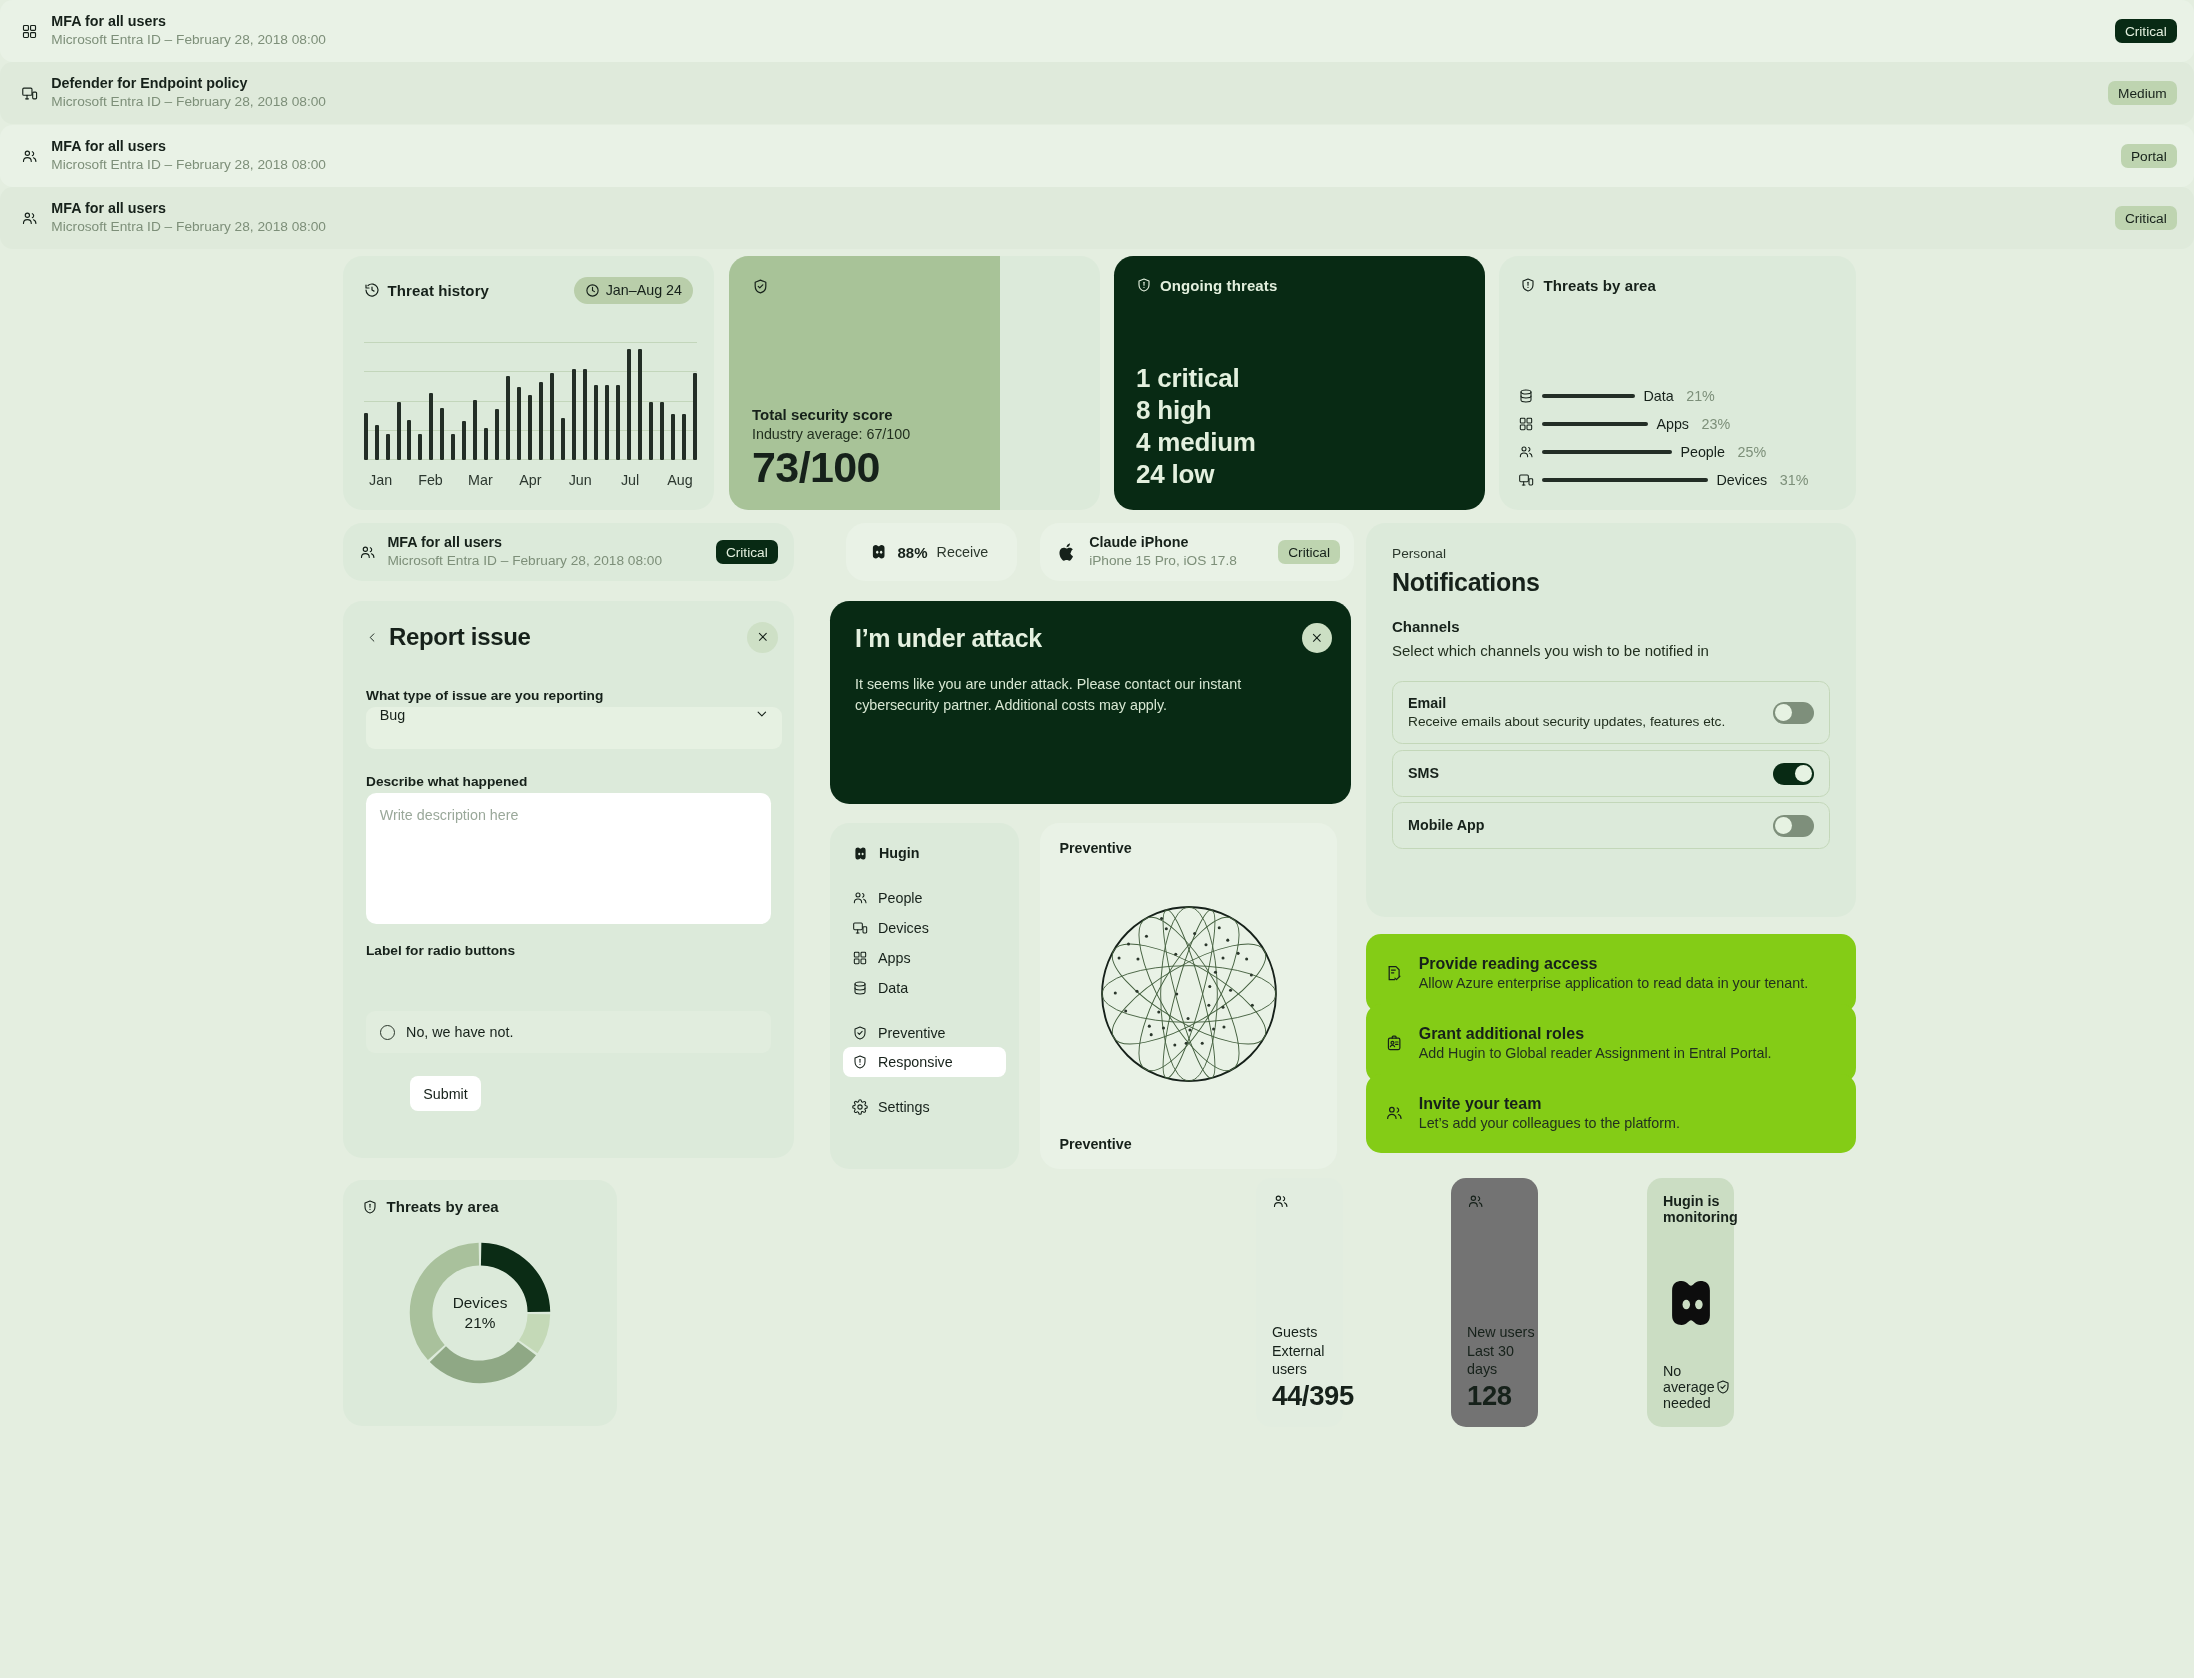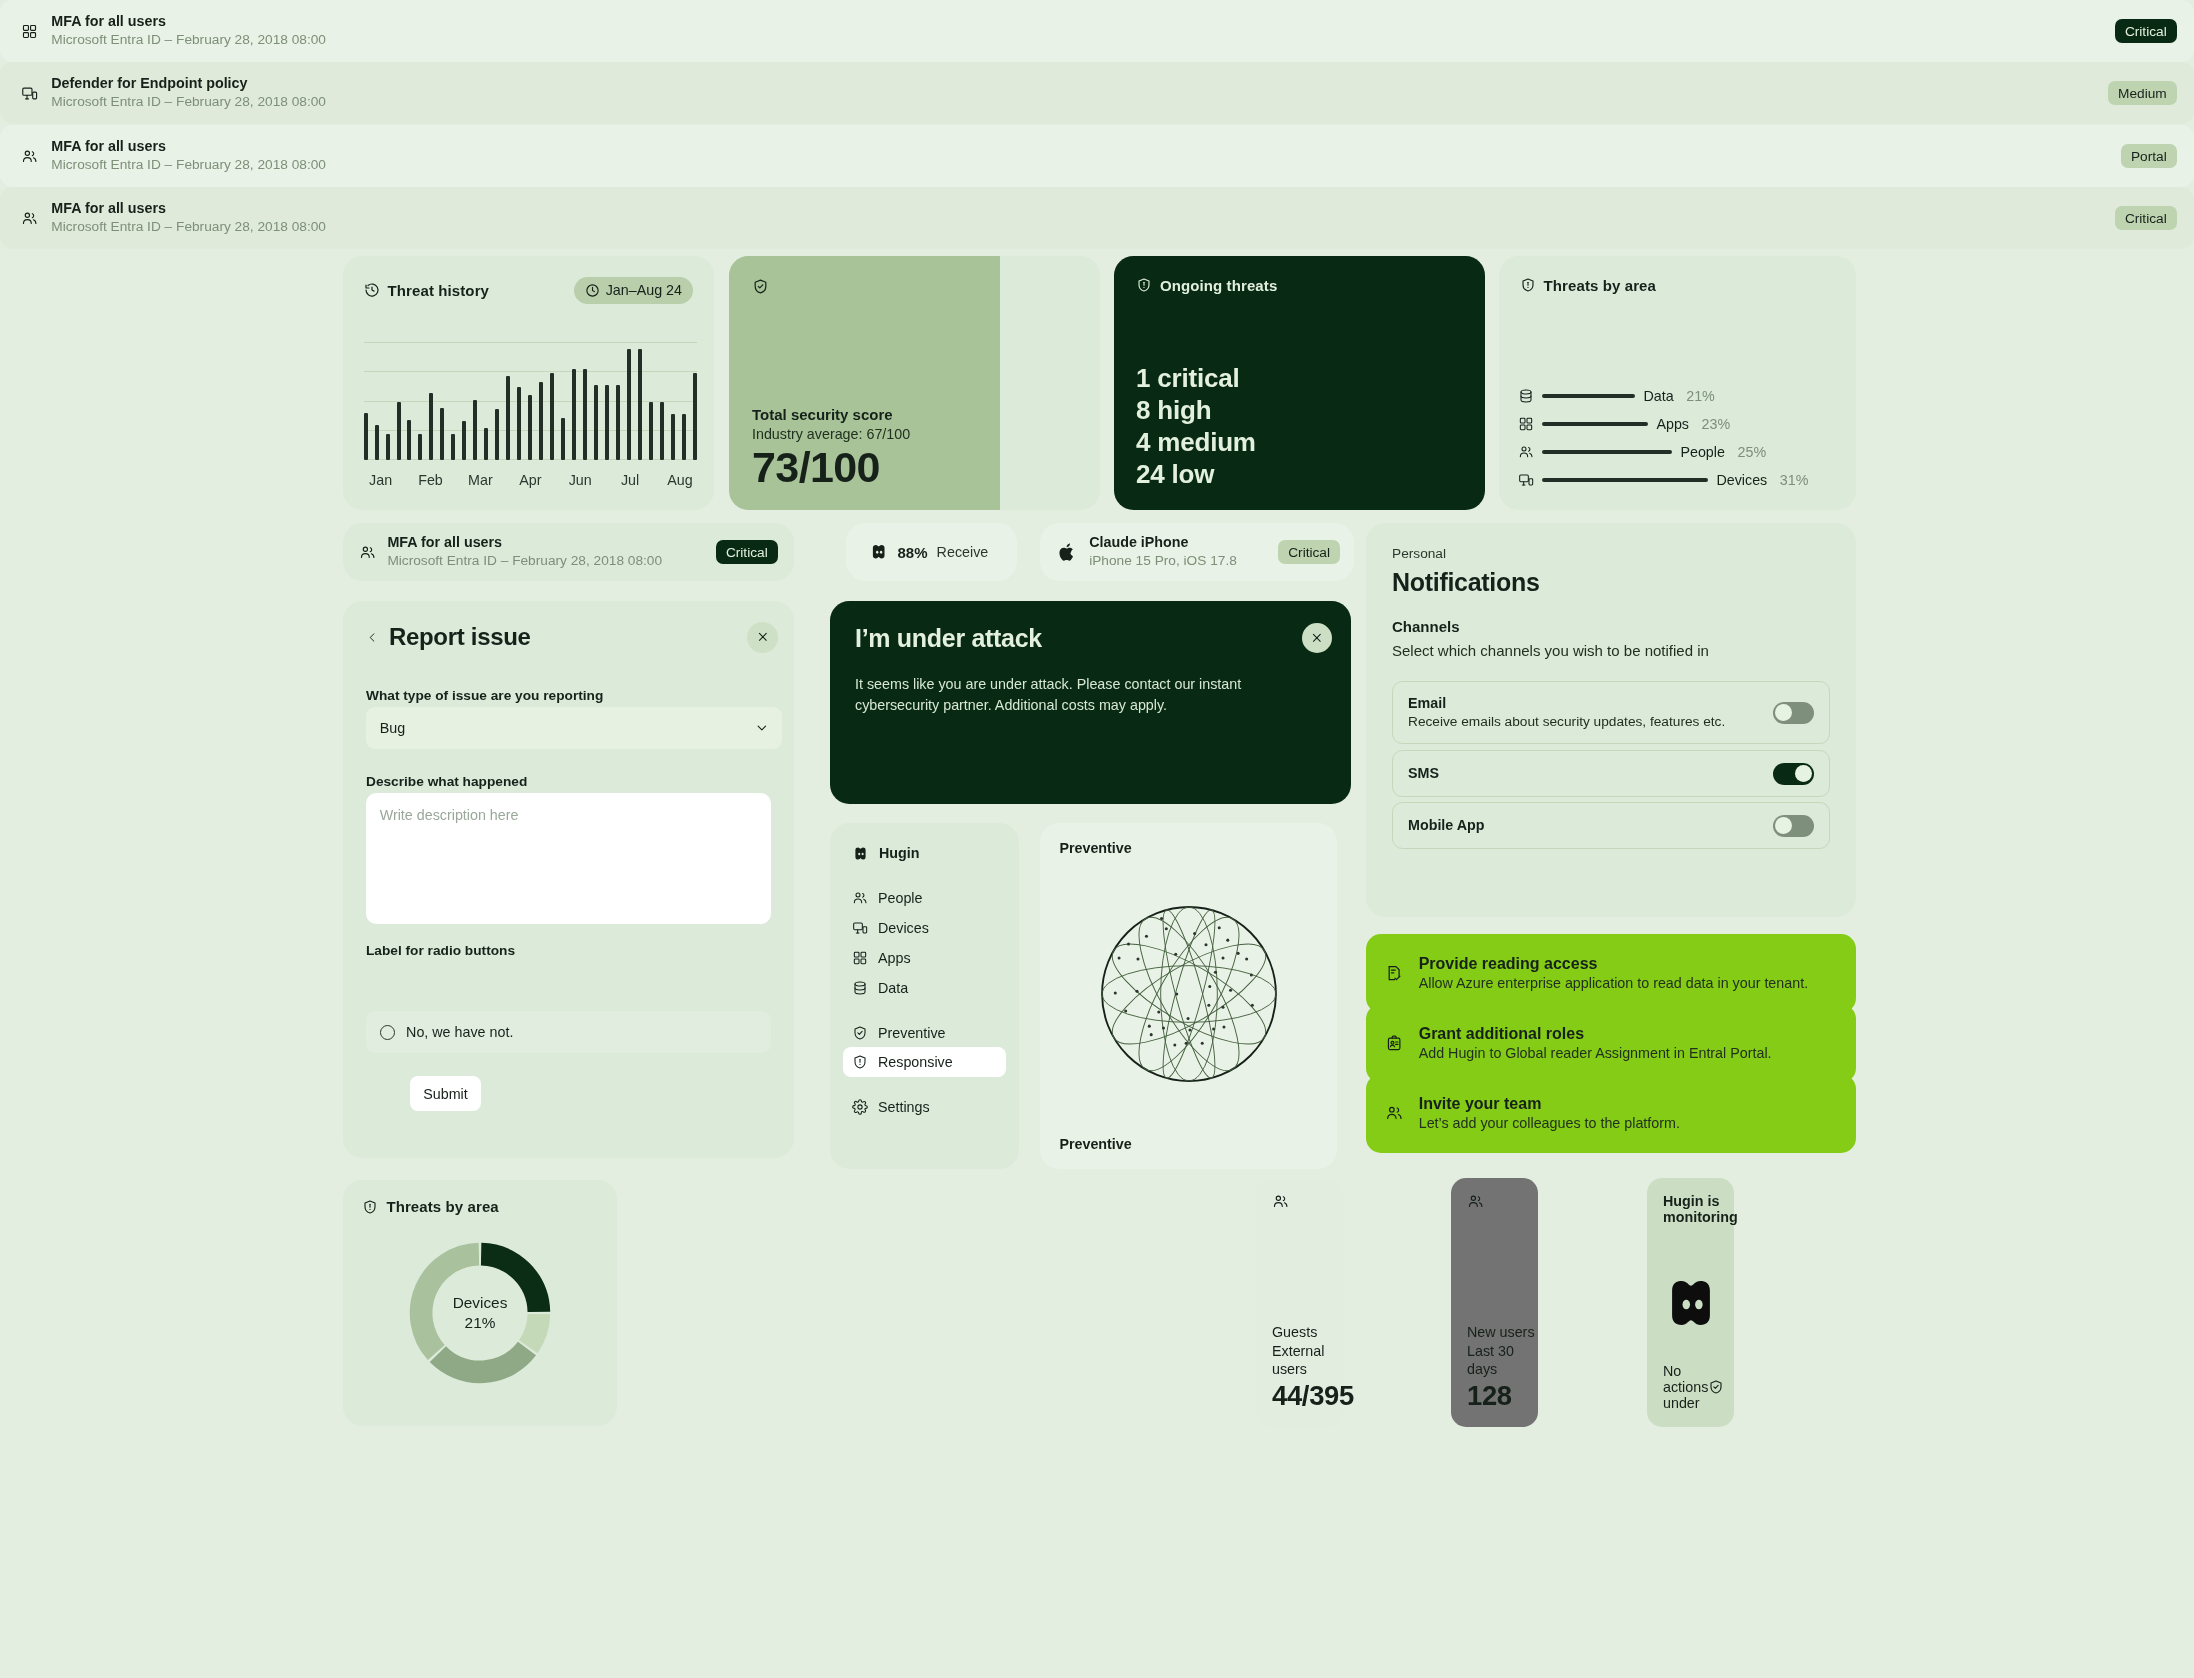--- a/index.html
+++ b/index.html
@@ -76,21 +76,21 @@
   #iphone { left: 1040px; top: 523px; width: 314px; height: 58px; }
   #iphone .si { position: absolute; inset: 0; display: flex; align-items: center; gap: 12.6px; padding: 0 13.7px 0 18.3px; }
 
   
   #report { left: 343px; top: 601px; width: 451px; height: 557px; }
   .rpt-hd { position: absolute; left: 23px; right: 16px; top: 20.6px; display: flex; align-items: center; }
   .rpt-back { font-size: 19.4px; color: #16211a; line-height: 1; margin-right: 10.3px; }
   .rpt-title { font-size: 24px; font-weight: 700; color: #16211a; letter-spacing: -0.3px; }
   .rpt-close { margin-left: auto; width: 31px; height: 31px; border-radius: 50%; background: #cee0c6; display: flex; align-items: center; justify-content: center; }
   .field-label { position: absolute; font-size: 13.7px; font-weight: 700; color: #16211a; }
-  .select-box { position: absolute; left: 23px; right: 12px; height: 42px; background: #e6f1e2; border-radius: 9.1px; display: flex; align-items: center; padding: 0 13.7px; }
+  .select-box { position: absolute; left: 23px; right: 12px; height: 42px; background: #e6f1e2; border-radius: 9.1px; display: flex; align-items: flex-start; padding: 0 13.7px; }
   .select-val { font-size: 14.3px; color: #16211a; }
   .textarea-box { position: absolute; left: 23px; right: 23px; background: #ffffff; border-radius: 10.3px; padding: 13.7px; }
   .ta-ph { font-size: 14.3px; color: #9aa89a; }
   .radio-row { position: absolute; left: 23px; right: 23px; height: 42px; border-radius: 9.1px; display: flex; align-items: center; padding: 0 13.7px; gap: 11.4px; }
   .radio-row.sel { background: #ffffff; }
   .radio-row.unsel { background: #e1edde; }
   .radio-dot { width: 15px; height: 15px; border-radius: 50%; border: 1.4px solid #2b372c; display: flex; align-items: center; justify-content: center; flex: none; }
   .radio-dot i { width: 8.6px; height: 8.6px; border-radius: 50%; background: #3f5540; display: block; }
   .radio-label { font-size: 14.3px; color: #16211a; }
   .submit-btn { position: absolute; left: 23px; width: 71px; height: 35px; background: #ffffff; border-radius: 8px; display: flex; align-items: center; justify-content: center; font-size: 14.3px; color: #16211a; }
@@ -791,21 +791,21 @@
   <div class="stat-card" id="hugin-mon">
     <div class="hm-title">Hugin is monitoring</div>
     <span class="ico hm-logo">
       <svg width="63" height="63" viewBox="0 0 40 40">
         <path d="M8 6c3.5 0 4.5 3 6 3s2.5-3 6-3c3 0 6 1.5 6 6v16c0 4.5-3 6-6 6-3.5 0-4.5-3-6-3s-2.5 3-6 3c-3 0-6-1.5-6-6V12c0-4.5 3-6 6-6z" transform="translate(6,0)" fill="#0d0d0d"></path>
         <ellipse cx="17" cy="21" rx="2.4" ry="3" fill="#cbddc3"></ellipse>
         <ellipse cx="25" cy="21" rx="2.4" ry="3" fill="#cbddc3"></ellipse>
       </svg>
     </span>
     <div class="hm-foot">
-      <span class="hm-foot-t">No actions under</span>
+      <span class="hm-foot-t">No average needed</span>
       <span class="ico hm-foot-i">
         <svg width="16" height="16" viewBox="0 0 24 24" fill="none" stroke="#16211a" stroke-width="1.7" stroke-linecap="round" stroke-linejoin="round">
           <path d="M12 3l7.5 3v5.5c0 5-3.2 8.2-7.5 9.5-4.3-1.3-7.5-4.5-7.5-9.5V6z"></path>
             <path d="M8.8 11.8l2.2 2.2 4.2-4.4"></path>
         </svg>
       </span>
     </div>
   </div>
 
 </div>

